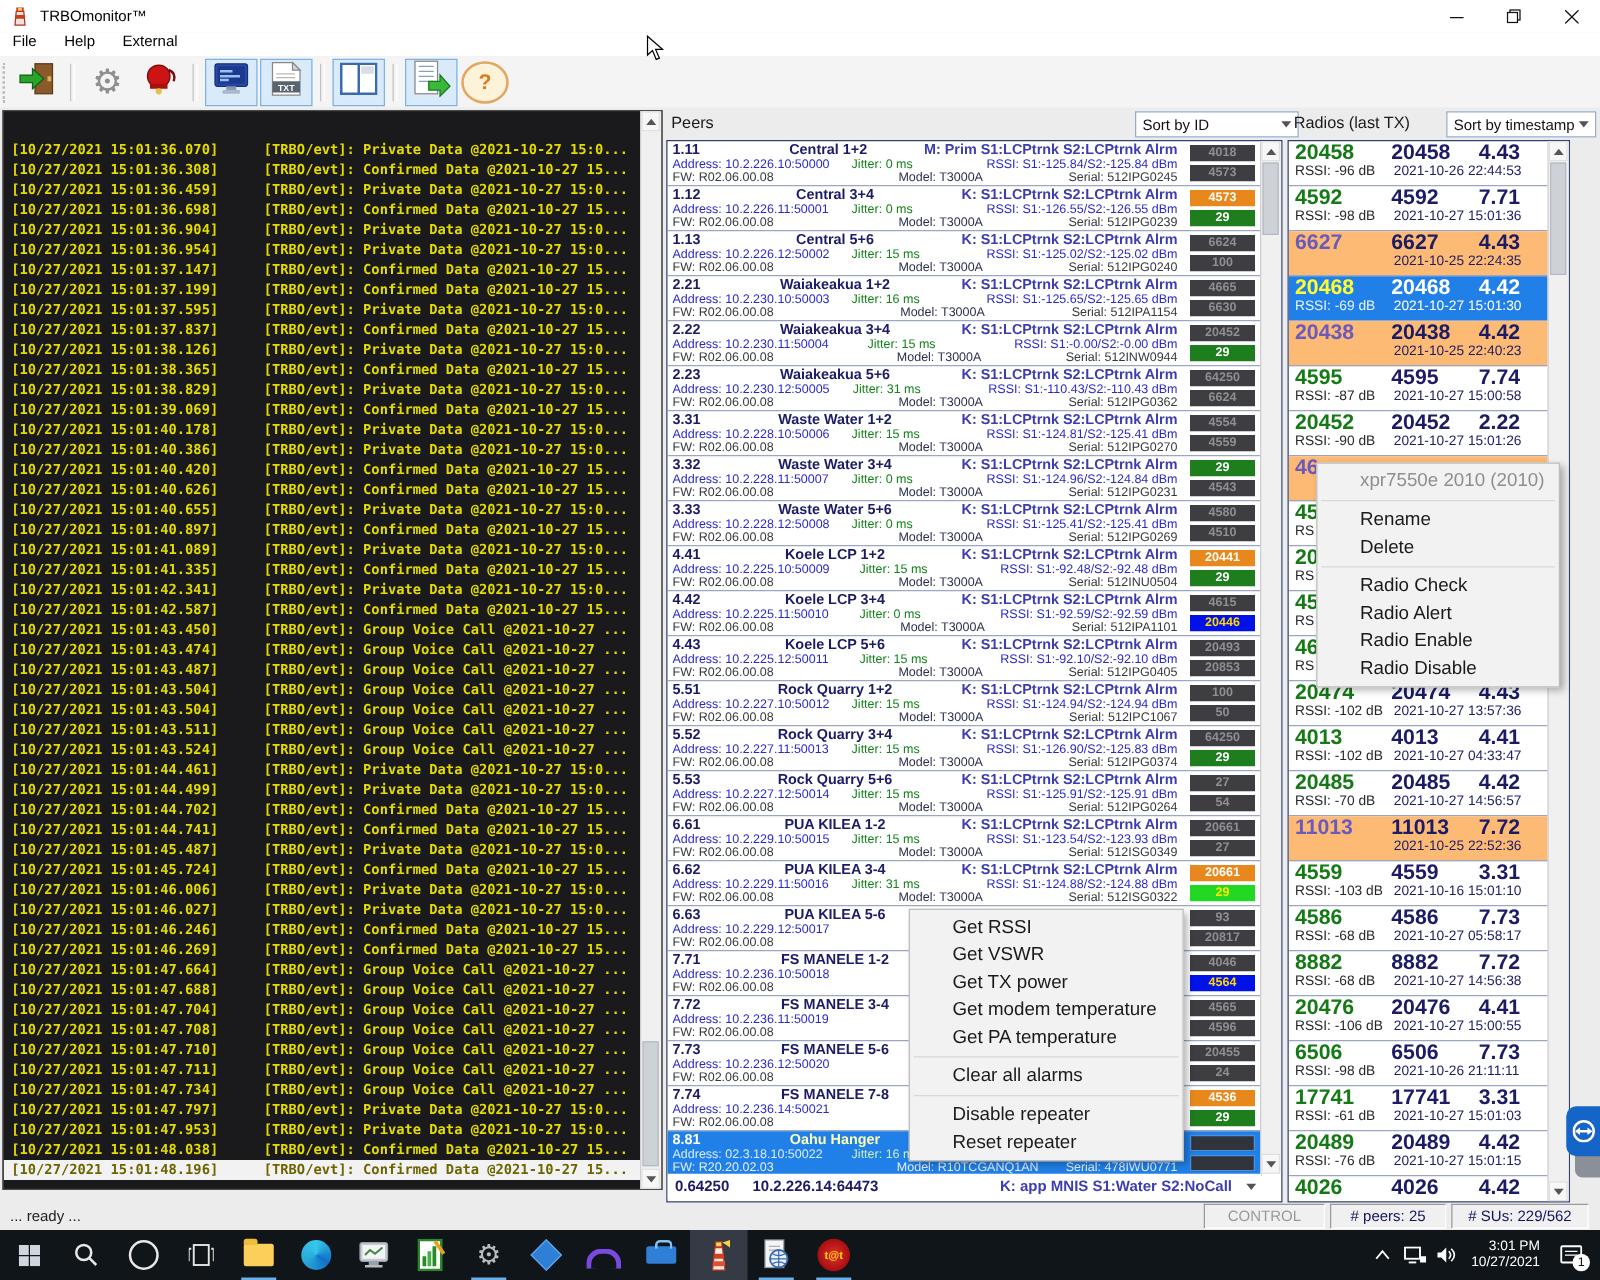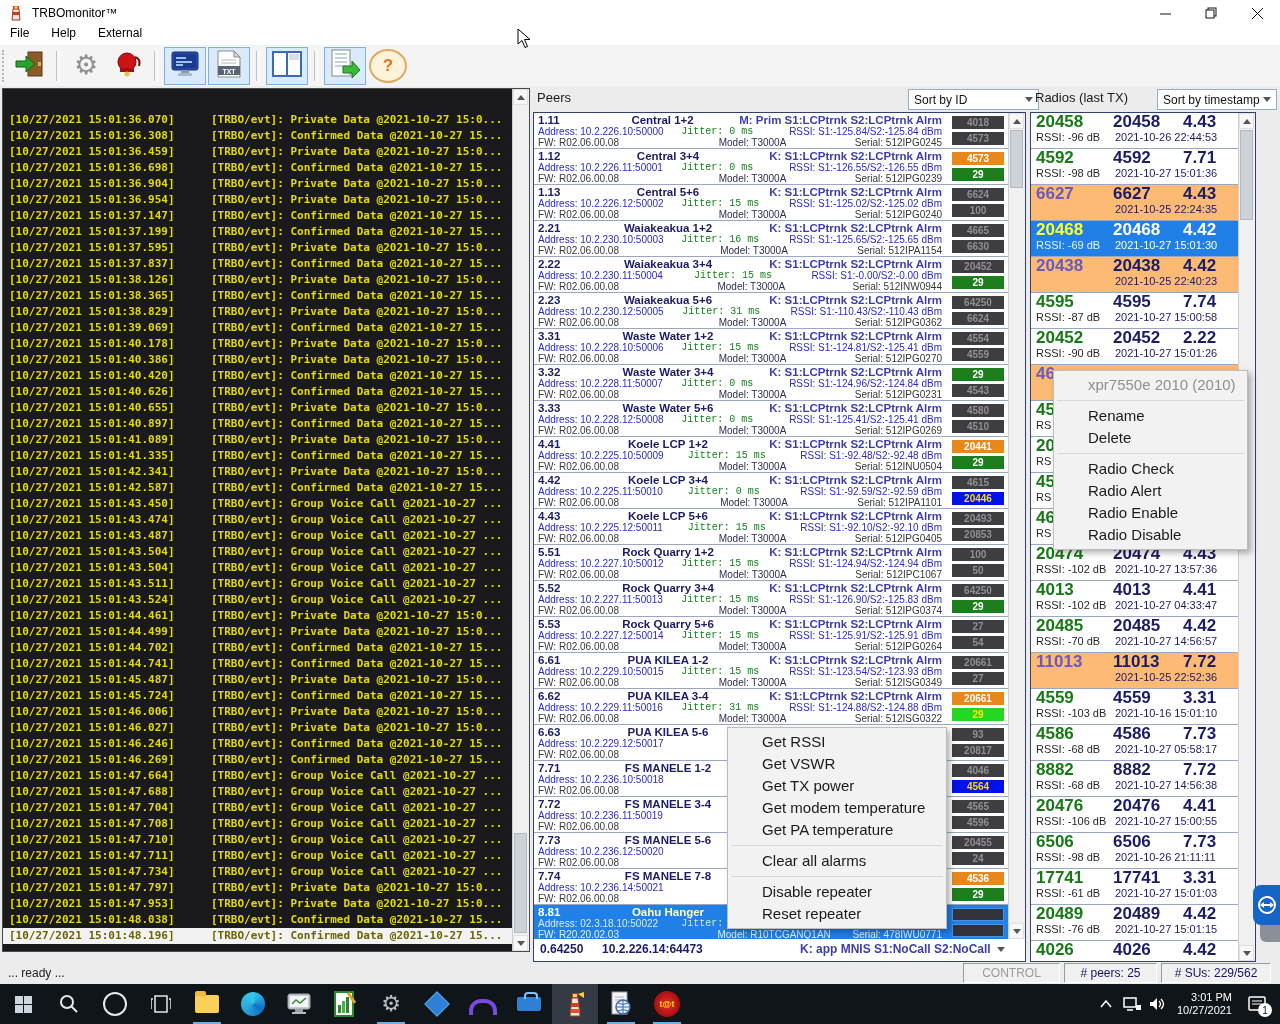--- a/index.html
+++ b/index.html
@@ -45,21 +45,21 @@
   
   .peers-list{position:absolute;left:533px;top:112px;width:493px;height:850px;background:#ffffff;border:1px solid #32406e;box-sizing:border-box;overflow:hidden;}
   .peer-row{height:36px;border-bottom:1px solid #9aa6c2;box-sizing:border-box;display:flex;position:relative;}
   .peer-main{flex:1;padding:1px 3px 0 4px;overflow:hidden;}
   .p-line1{display:flex;font-size:11.5px;font-weight:bold;color:#1b1b66;height:13px;line-height:12px;white-space:nowrap;}
   .p-id{width:50px;}
   .p-name{width:160px;text-align:center;}
   .p-status{flex:1;text-align:right;color:#3d3db0;padding-right:2px;}
   .p-line2,.p-line3{display:flex;font-size:10px;height:11px;line-height:10px;white-space:nowrap;}
   .p-addr{width:202px;color:#2a2ac8;}
-  .p-jit{width:152px;color:#14831b;font-family:Liberation Mono, monospace;}
+  .p-jit{width:152px;color:#14831b;}
   .p-rssi{flex:1;text-align:right;color:#2a2ac8;padding-right:2px;}
   .p-fw{width:202px;color:#35383c;}
   .p-model{width:152px;color:#2c2f4e;}
   .p-serial{flex:1;text-align:right;color:#35383c;padding-right:2px;}
   .peer-badges{width:62px;display:flex;flex-direction:column;align-items:center;padding-top:3px;gap:3px;}
   .badge{width:52px;height:13px;font-size:10px;font-weight:bold;text-align:center;line-height:13px;overflow:hidden;}
   .badge.dark{background:#3e3e42;color:#8f8f94;}
   .badge.orange{background:#e8881c;color:#ffffff;}
   .badge.green{background:#1e7e1e;color:#ffffff;}
   .badge.blue{background:#0012e8;color:#ffd900;}
@@ -993,21 +993,21 @@
           </div>
           <div class="peer-badges">
             <div class="badge darkblue"></div>
             <div class="badge darkblue"></div>
           </div>
         </div>
       </div>
     <div class="peers-footer" style="position:absolute;left:0;right:16px;bottom:2px;">
       <span class="pf-id">0.64250</span>
       <span class="pf-addr">10.2.226.14:64473</span>
-      <span class="pf-status">K: app MNIS S1:NoCall S2:NoCall</span>
+      <span class="pf-status">K: app MNIS S1:Water S2:NoCall</span>
       <span class="pf-chev">
           <div class="arrow-dn"></div>
         </span>
     </div>
     <div class="vscroll" style="bottom:22px;">
       <div class="sc-btn sc-up">
           <div class="arrow-up"></div>
         </div>
       <div class="sc-thumb" style="top:17px;height:58px;"></div>
       <div class="sc-btn sc-dn">

